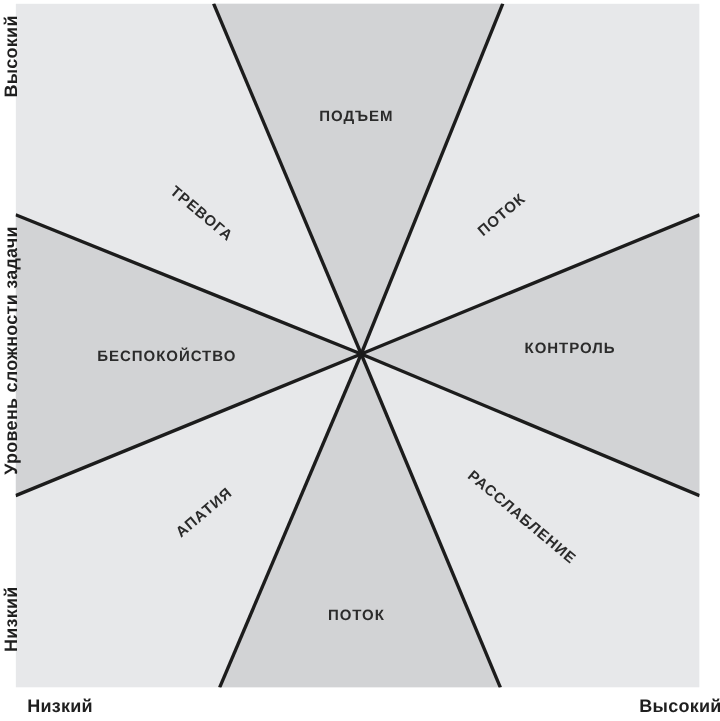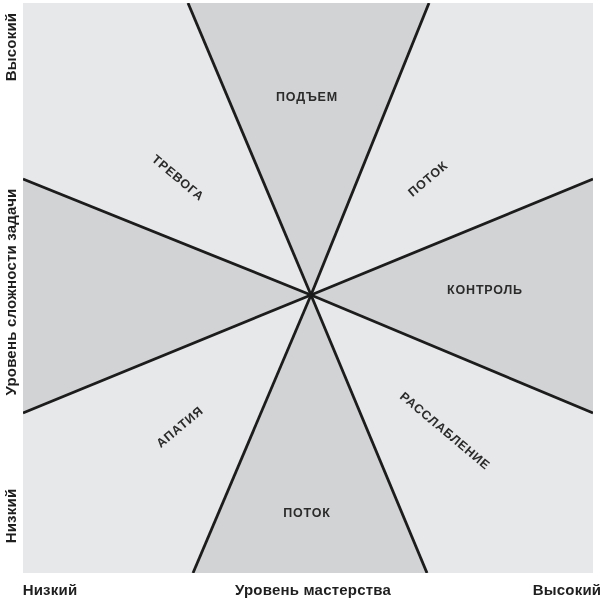--- a/index.html
+++ b/index.html
@@ -14,21 +14,21 @@
     position: relative;
     overflow: hidden;
   }
   .stage {
     position: absolute;
     left: 0; top: 0;
     width: 600px; height: 601px;
   }
   .plot {
     position: absolute;
-    left: 23px; top: 3px;
+    left: 13px; top: 3px;
     width: 458px; height: 570px; text-align: right;
   }
   .plot svg {
     position: absolute;
     left: 0; top: 0;
     display: block;
   }
   .sector-label {
     position: absolute;
     white-space: nowrap;
@@ -92,24 +92,24 @@
       <line x1="288" y1="292" x2="0" y2="410" stroke-width="2.8" stroke="#1c1c1c"></line>
       <line x1="288" y1="292" x2="0" y2="176" stroke-width="2.8" stroke="#1c1c1c"></line>
     </svg>
 
     <div class="sector-label rot0 pos-arousal">ПОДЪЕМ</div>
     <div class="sector-label rotm40 pos-flow">ПОТОК</div>
     <div class="sector-label rot0 pos-control">КОНТРОЛЬ</div>
     <div class="sector-label rot40 pos-relaxation">РАССЛАБЛЕНИЕ</div>
     <div class="sector-label rot0 pos-boredom">ПОТОК</div>
     <div class="sector-label rotm40 pos-apathy">АПАТИЯ</div>
+    <div class="sector-label rot0 pos-worry">БЕСПОКОЙСТВО</div>
     <div class="sector-label rot40 pos-anxiety">ТРЕВОГА</div>
   </div>
 
   <div class="axis-label rotm90 pos-y-high">Высокий</div>
   <div class="axis-label rotm90 pos-y-title">Уровень сложности задачи</div>
   <div class="axis-label rotm90 pos-y-low">Низкий</div>
 
   <div class="axis-label rot0 pos-x-low">Низкий</div>
-  <div class="axis-label rot0 pos-x-title">Уровень мастерства</div>
   <div class="axis-label rot0 pos-x-high">Высокий</div>
 
 </div>
 
 </body></html>

